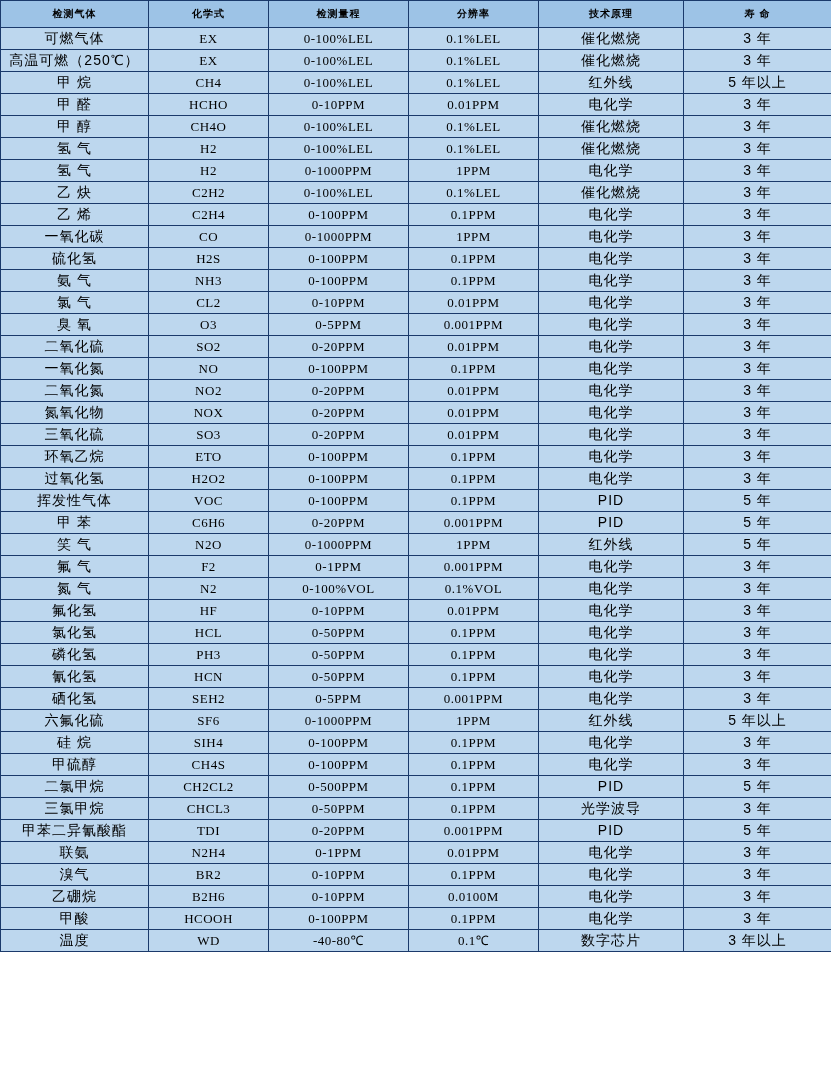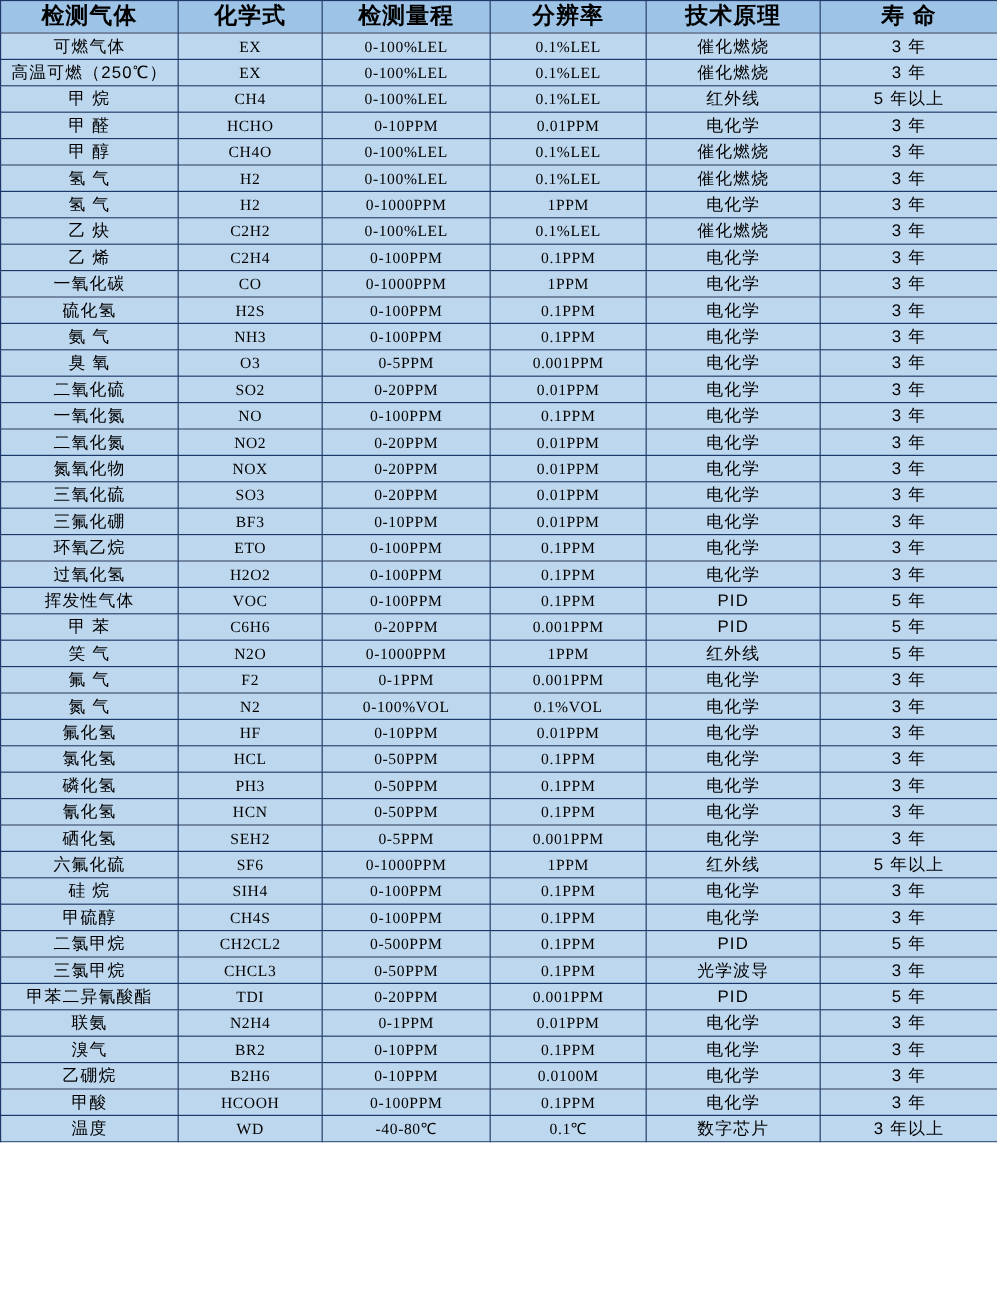--- a/index.html
+++ b/index.html
@@ -29,21 +29,21 @@
     vertical-align: middle;
     color: #000000;
     padding: 0;
     height: 21px;
     line-height: 21px;
     overflow: hidden;
     white-space: nowrap;
   }
   #gas-table thead th {
     background: #9dc3e6;
-    font-size: 19px;
+    font-size: 10px;
     font-weight: bold;
     height: 26px;
     line-height: 26px;
     letter-spacing: 1px;
   }
   #gas-table tbody td {
     background: #bdd7ee;
     font-size: 13px;
   }
   #gas-table tbody td.cn {
@@ -169,20 +169,28 @@
       </tr>
       <tr>
         <td class="cn">氨 气</td>
         <td class="mono">NH3</td>
         <td class="mono">0-100PPM</td>
         <td class="mono">0.1PPM</td>
         <td class="cn">电化学</td>
         <td class="cn">3 年</td>
       </tr>
       <tr>
+        <td class="cn">氯 气</td>
+        <td class="mono">CL2</td>
+        <td class="mono">0-10PPM</td>
+        <td class="mono">0.01PPM</td>
+        <td class="cn">电化学</td>
+        <td class="cn">3 年</td>
+      </tr>
+      <tr>
         <td class="cn">臭 氧</td>
         <td class="mono">O3</td>
         <td class="mono">0-5PPM</td>
         <td class="mono">0.001PPM</td>
         <td class="cn">电化学</td>
         <td class="cn">3 年</td>
       </tr>
       <tr>
         <td class="cn">二氧化硫</td>
         <td class="mono">SO2</td>
@@ -212,28 +220,20 @@
         <td class="mono">NOX</td>
         <td class="mono">0-20PPM</td>
         <td class="mono">0.01PPM</td>
         <td class="cn">电化学</td>
         <td class="cn">3 年</td>
       </tr>
       <tr>
         <td class="cn">三氧化硫</td>
         <td class="mono">SO3</td>
         <td class="mono">0-20PPM</td>
-        <td class="mono">0.01PPM</td>
-        <td class="cn">电化学</td>
-        <td class="cn">3 年</td>
-      </tr>
-      <tr>
-        <td class="cn">三氟化硼</td>
-        <td class="mono">BF3</td>
-        <td class="mono">0-10PPM</td>
         <td class="mono">0.01PPM</td>
         <td class="cn">电化学</td>
         <td class="cn">3 年</td>
       </tr>
       <tr>
         <td class="cn">环氧乙烷</td>
         <td class="mono">ETO</td>
         <td class="mono">0-100PPM</td>
         <td class="mono">0.1PPM</td>
         <td class="cn">电化学</td>

